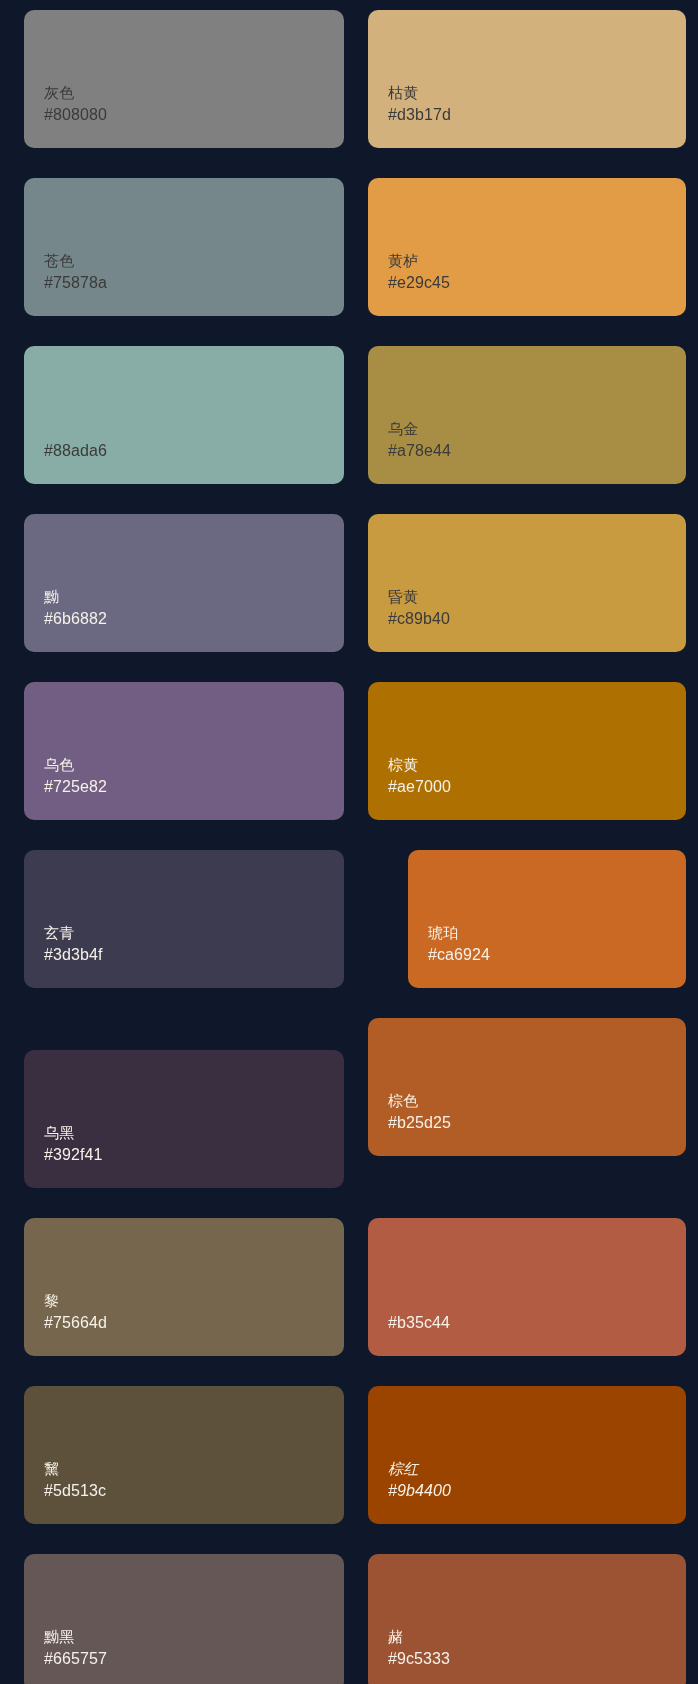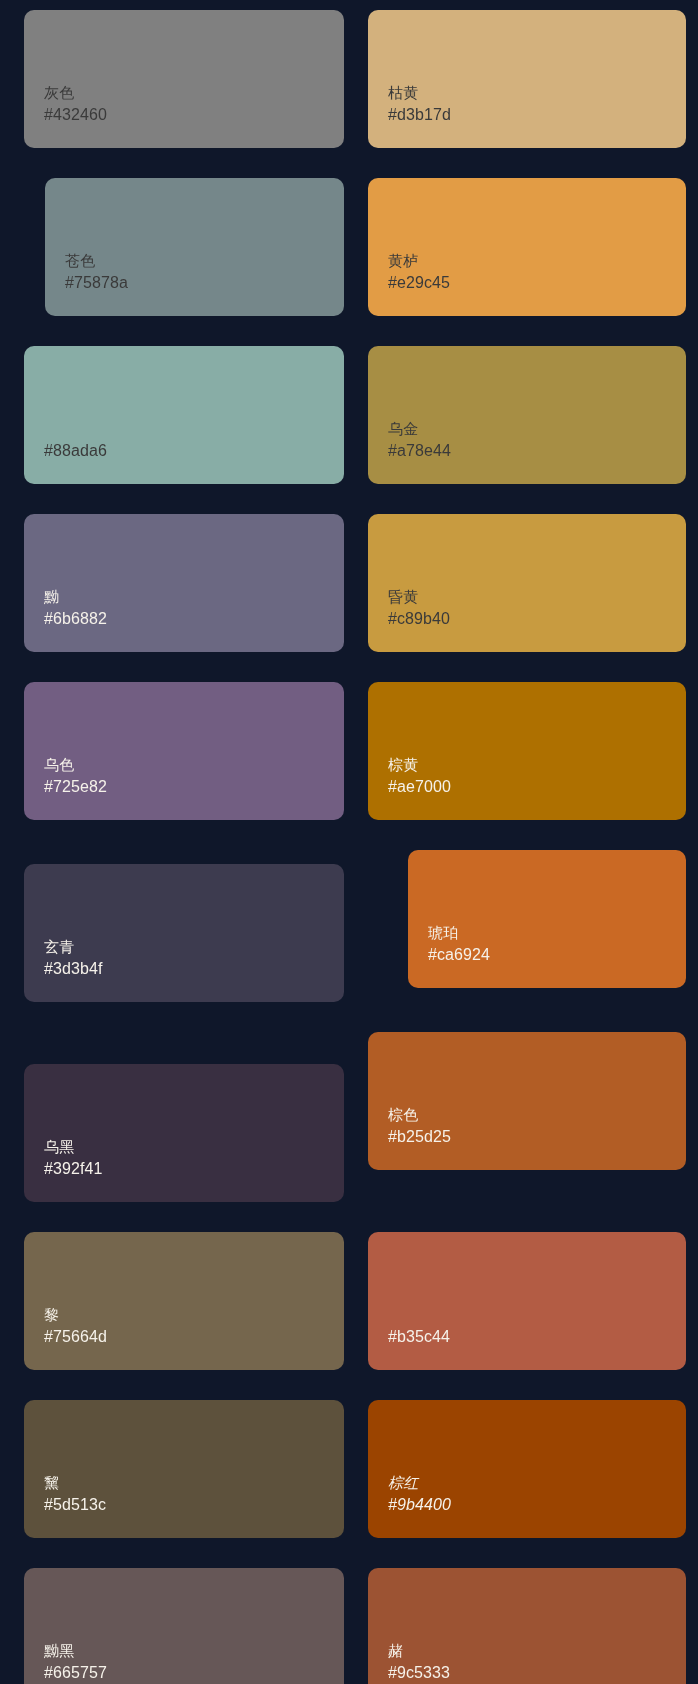--- a/index.html
+++ b/index.html
@@ -59,27 +59,27 @@
   
   .ink-light .swatch-name,
   .ink-light .swatch-hex { color: #f6f2ea; }
 </style>
 </head>
 <body>
 
 <main id="palette-grid" style="background: #0f172a; padding-left: 24px;">
     <div class="swatch-card ink-dark" style="background: rgb(128, 128, 128);">
       <div class="swatch-name">灰色</div>
-      <div class="swatch-hex">#432460</div>
+      <div class="swatch-hex">#808080</div>
     </div>
     <div class="swatch-card ink-dark" style="background: rgb(211, 177, 125);">
       <div class="swatch-name">枯黄</div>
       <div class="swatch-hex">#d3b17d</div>
     </div>
-    <div class="swatch-card ink-dark" style="background: rgb(117, 135, 138); margin-left: 21px;">
+    <div class="swatch-card ink-dark" style="background: rgb(117, 135, 138);">
       <div class="swatch-name">苍色</div>
       <div class="swatch-hex">#75878a</div>
     </div>
     <div class="swatch-card ink-dark" style="background: rgb(226, 156, 69);">
       <div class="swatch-name">黄栌</div>
       <div class="swatch-hex">#e29c45</div>
     </div>
     <div class="swatch-card ink-dark" style="background: rgb(136, 173, 166);">
       <div class="swatch-hex">#88ada6</div>
     </div>
@@ -96,21 +96,21 @@
       <div class="swatch-hex">#c89b40</div>
     </div>
     <div class="swatch-card ink-light" style="background: rgb(114, 94, 130);">
       <div class="swatch-name">乌色</div>
       <div class="swatch-hex">#725e82</div>
     </div>
     <div class="swatch-card ink-light" style="background: rgb(174, 112, 0);">
       <div class="swatch-name">棕黄</div>
       <div class="swatch-hex">#ae7000</div>
     </div>
-    <div class="swatch-card ink-light" style="background: rgb(61, 59, 79); margin-top: 14px;">
+    <div class="swatch-card ink-light" style="background: rgb(61, 59, 79);">
       <div class="swatch-name">玄青</div>
       <div class="swatch-hex">#3d3b4f</div>
     </div>
     <div class="swatch-card ink-light" style="background: rgb(202, 105, 36); margin-left: 40px;">
       <div class="swatch-name">琥珀</div>
       <div class="swatch-hex">#ca6924</div>
     </div>
     <div class="swatch-card ink-light" style="background: rgb(57, 47, 65); margin-top: 32px;">
       <div class="swatch-name">乌黑</div>
       <div class="swatch-hex">#392f41</div>

